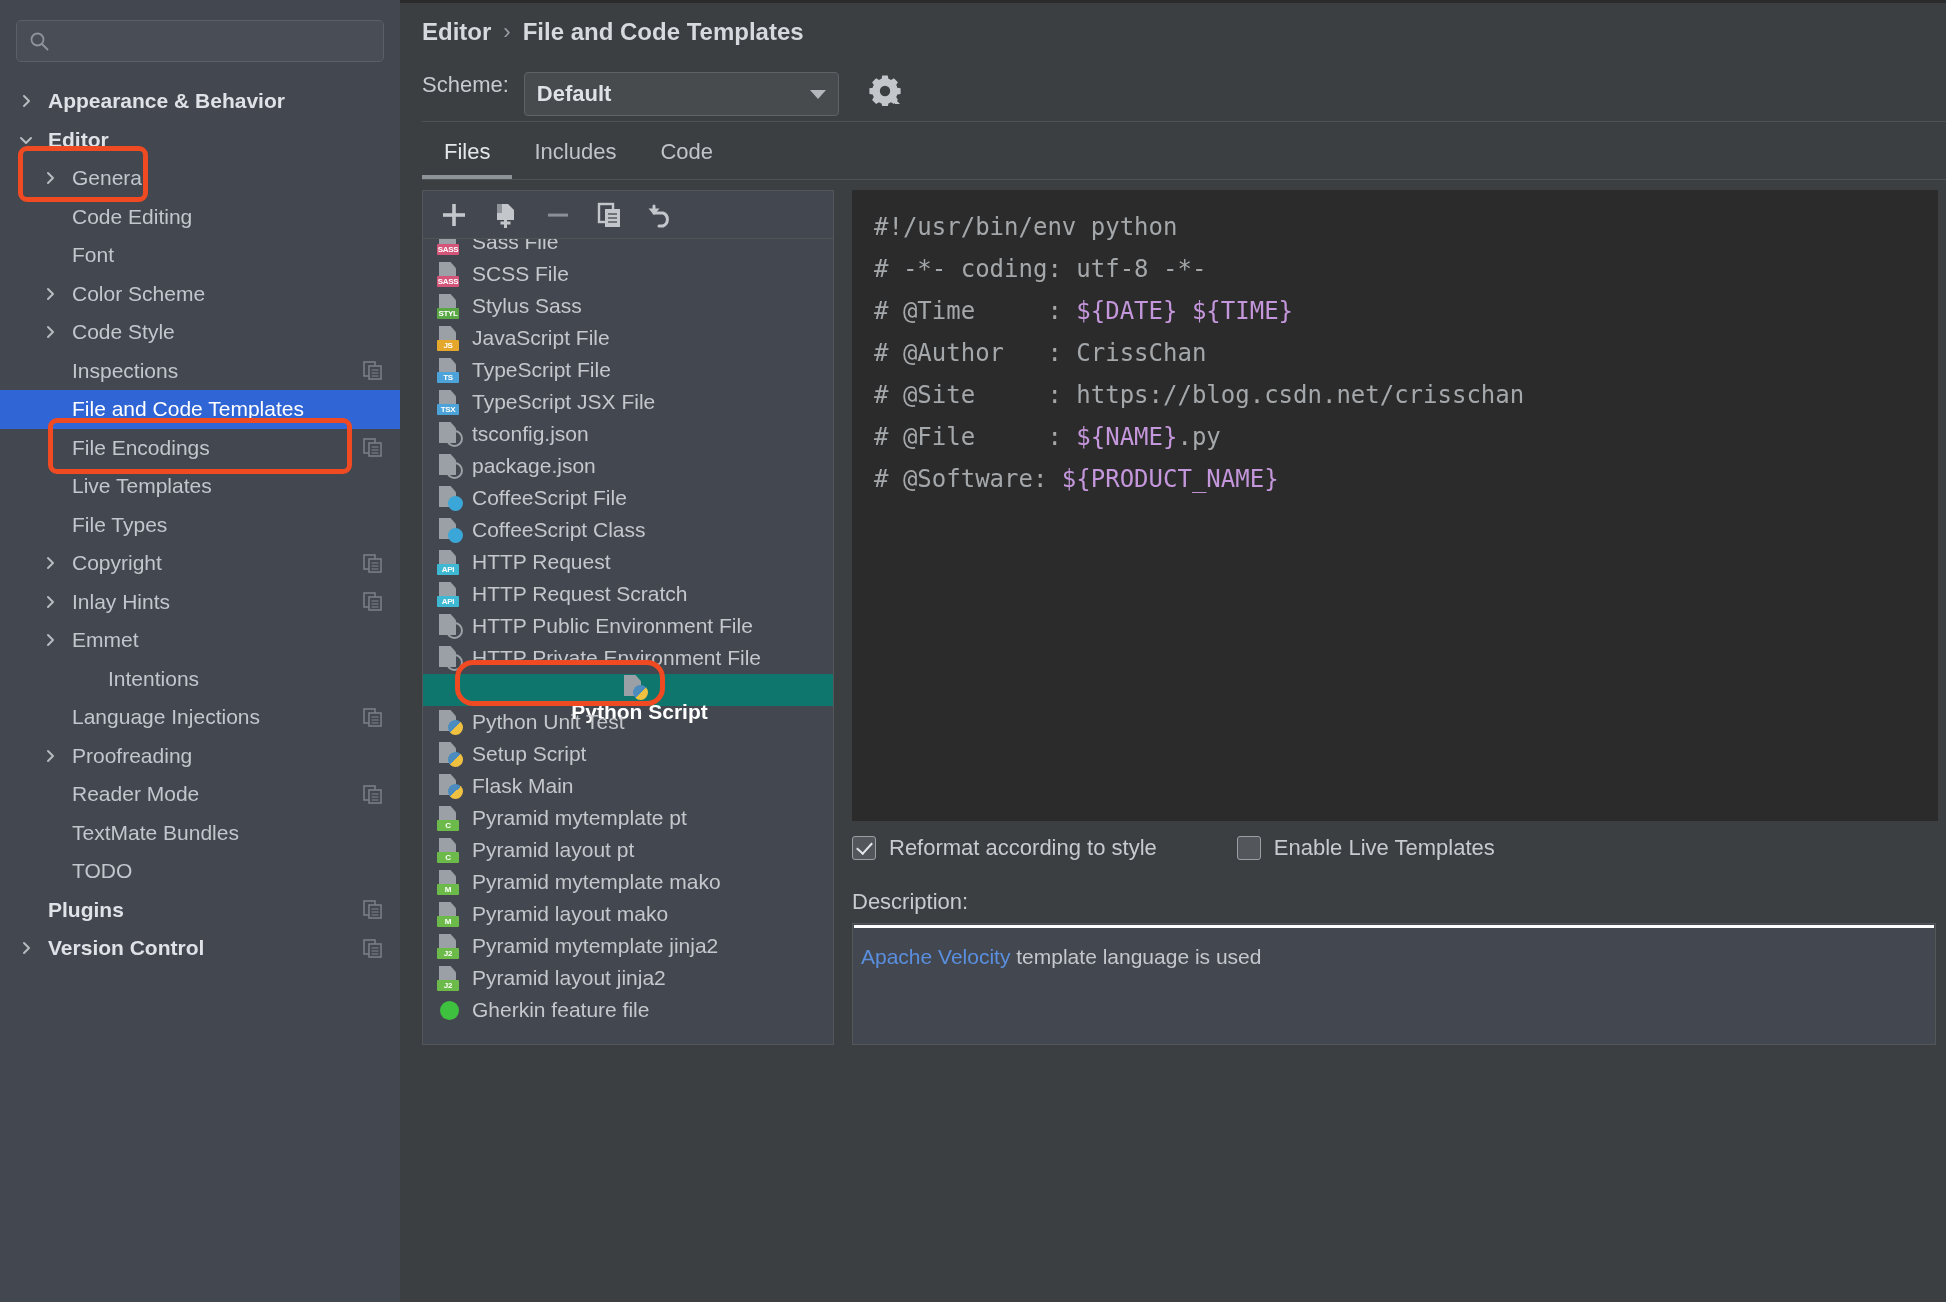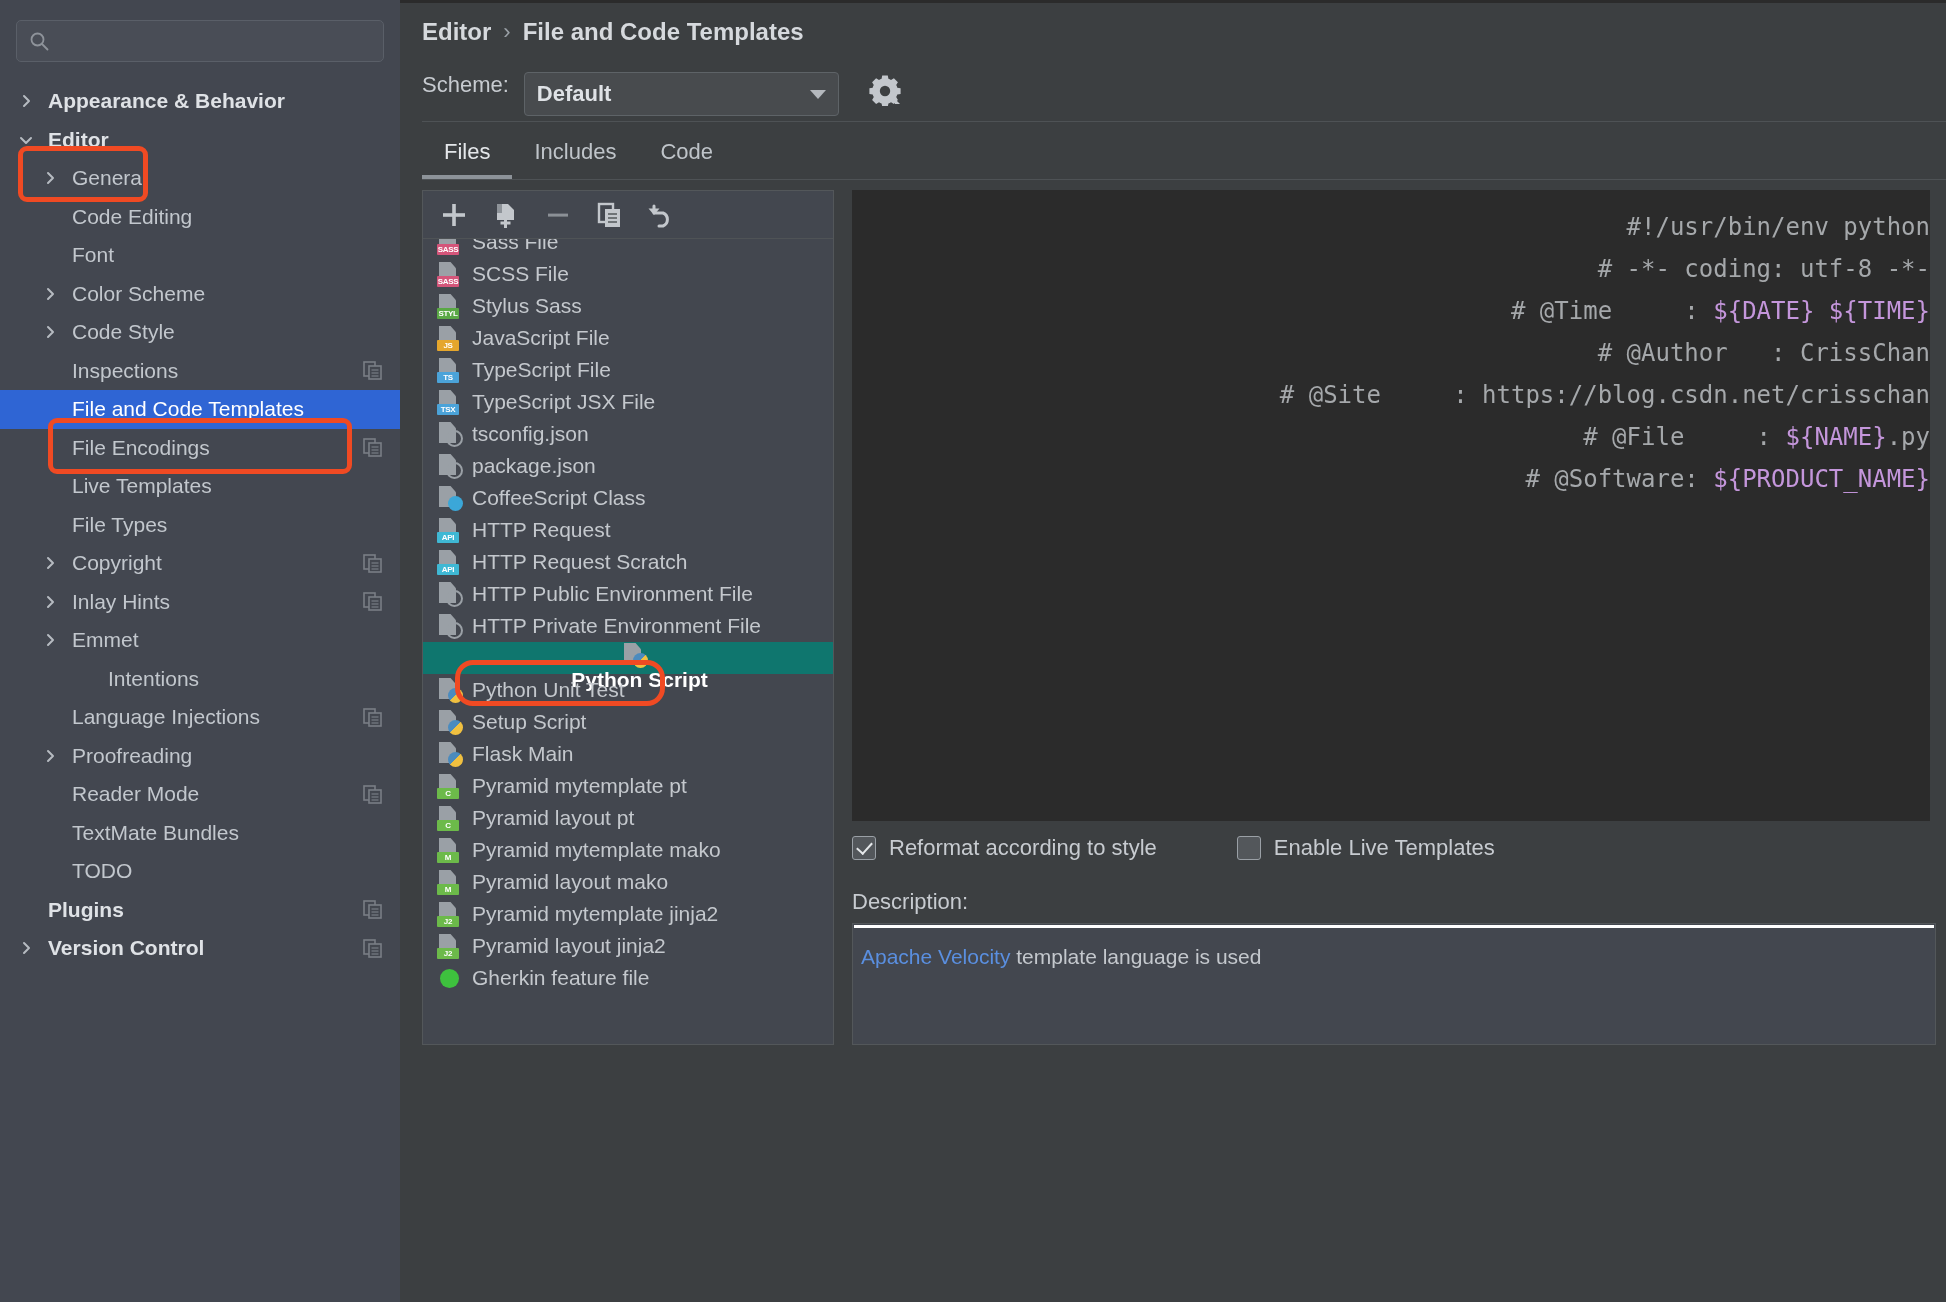--- a/index.html
+++ b/index.html
@@ -237,27 +237,26 @@
     position: absolute;
     right: 0; bottom: 0;
     width: 15px; height: 15px;
     border-radius: 50%;
   }
 
   
   .code-area {
     position: absolute;
     left: 452px; top: 187px;
-    right: 16px;
+    right: 8px;
     height: 631px;
     background: #2b2b2b;
     padding: 16px 0 0 22px;
     box-sizing: border-box;
     overflow: hidden;
-    text-align: right;
   }
   .code-line {
     font-family: "DejaVu Sans Mono", monospace;
     font-size: 24px;
     line-height: 42px;
     color: #a5a8ab;
     white-space: pre;
   }
   .tok-var { color: #c496db; }
   .tok-txt { color: #a5a8ab; }
@@ -652,20 +651,27 @@
               <span class="doc"></span>
               <span class="round-badge" style="background: none; border: 2px solid rgb(154, 160, 166); border-radius: 50%; width: 13px; height: 13px;"></span>
             </span>
             <span class="fname">package.json</span>
           </div>
           <div class="file-row">
             <span class="ficon">
               <span class="doc"></span>
               <span class="round-badge" style="background: rgb(59, 167, 216);"></span>
             </span>
+            <span class="fname">CoffeeScript File</span>
+          </div>
+          <div class="file-row">
+            <span class="ficon">
+              <span class="doc"></span>
+              <span class="round-badge" style="background: rgb(59, 167, 216);"></span>
+            </span>
             <span class="fname">CoffeeScript Class</span>
           </div>
           <div class="file-row">
             <span class="ficon">
               <span class="doc"></span>
               <span class="badge" style="background: rgb(63, 184, 212);">API</span>
             </span>
             <span class="fname">HTTP Request</span>
           </div>
           <div class="file-row">

